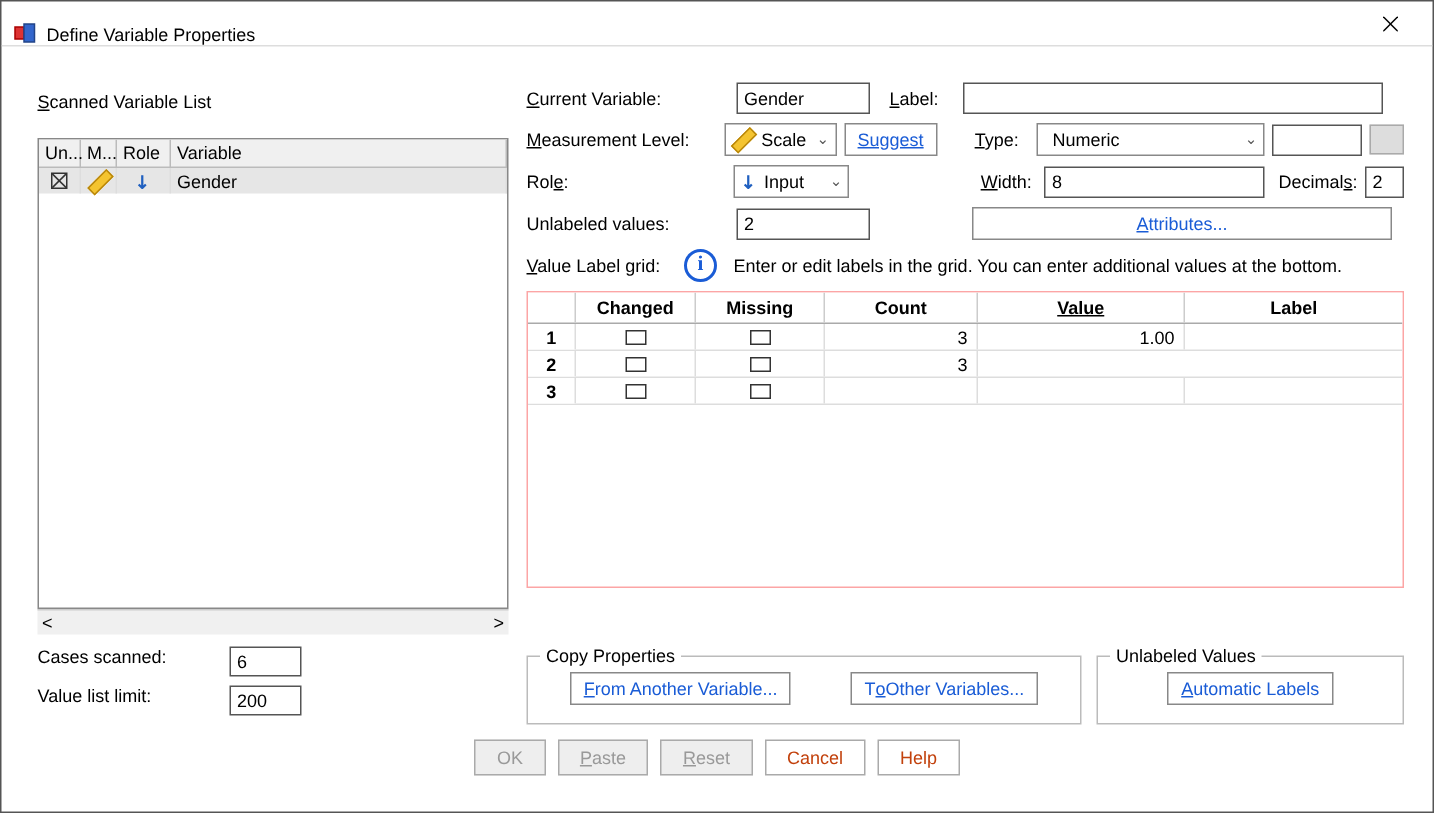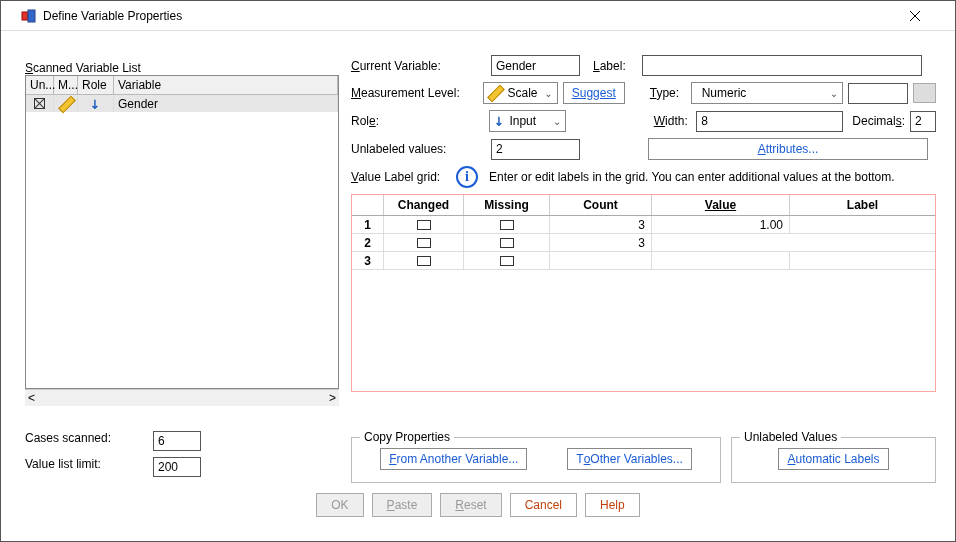--- a/index.html
+++ b/index.html
@@ -1,24 +1,24 @@
 <!DOCTYPE html>
 <html><head>
 <meta charset="utf-8">
 <style>
 * { box-sizing: border-box; margin: 0; padding: 0; font-family: "Segoe UI", Tahoma, sans-serif; font-size: 12px; }
 body { background: #fff; width: 956px; height: 542px; border: 1px solid #555; position: relative; }
-.titlebar { height: 30px; display: flex; align-items: center; padding: 0 20px; border-bottom: 1px solid #ddd; }
+.titlebar { height: 30px; display: flex; align-items: flex-end; padding: 0 8px; border-bottom: 1px solid #ddd; }
 .title-icon { width: 16px; height: 16px; margin-right: 6px; display: inline-flex; align-items: center; justify-content: center; }
 .title-text { flex: 1; }
 .close-btn { width: 40px; height: 28px; display: flex; align-items: center; justify-content: center; cursor: pointer; }
 .close-btn svg { width: 10px; height: 10px; }
 .left-col { position: absolute; left: 24px; top: 60px; width: 314px; }
 .right-col { position: absolute; left: 350px; top: 54px; width: 585px; }
-.scan-label { margin-bottom: 0; }
+.scan-label { margin-bottom: 17px; }
 .var-list { border: 1px solid #888; background: #fff; height: 314px; overflow: auto; }
 .var-header { display: flex; background: #f0f0f0; justify-content: flex-end; }
 .var-header div { border-right: 1px solid #bbb; border-bottom: 1px solid #bbb; padding: 2px 4px; }
 .vh-un { width: 28px; } .vh-m { width: 24px; } .vh-role { width: 36px; } .vh-var { flex: 1; }
 .var-row { display: flex; background: #e6e6e6; align-items: center; height: 17px; }
 .var-row div { border-right: 1px solid #ddd; padding: 0 4px; display: flex; align-items: center; justify-content: center; height: 100%; }
 .vr-un { width: 28px; } .vr-m { width: 24px; } .vr-role { width: 36px; } .vr-var { flex: 1; justify-content: flex-start !important; }
 .scroll-x { display: flex; justify-content: space-between; padding: 1px 3px; background: #f0f0f0; border-top: 1px solid #ccc; }
 .bottom-left { position: absolute; left: 24px; top: 430px; }
 .bottom-left .row { display: flex; margin-bottom: 6px; }

